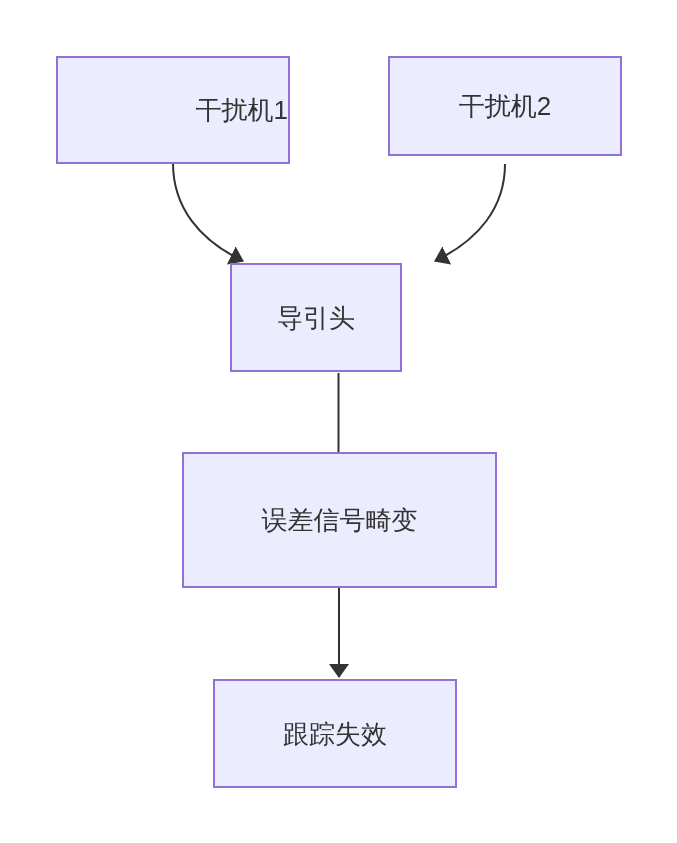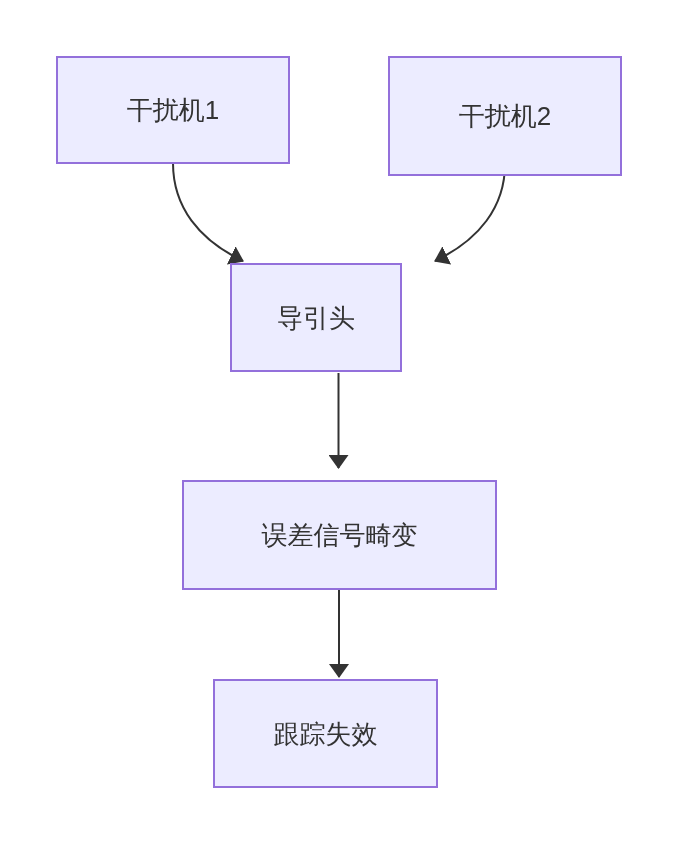--- a/index.html
+++ b/index.html
@@ -34,25 +34,25 @@
     border: 2px solid #9370DB;
     color: #333333;
     font-size: 26px;
     line-height: 1;
     display: flex;
     align-items: center;
     justify-content: center;
     text-align: center;
     white-space: nowrap;
   }
-  .node-jammer1          { left: 56px;  top: 56px;  width: 234px; height: 108px; }
-  .node-jammer2          { left: 388px; top: 56px;  width: 234px; height: 120px; }
+  .node-jammer1          { left: 56px;  top: 56px;  width: 234px; height: 108px; justify-content: flex-end; }
+  .node-jammer2          { left: 388px; top: 56px;  width: 234px; height: 100px; }
   .node-seeker           { left: 230px; top: 263px; width: 172px; height: 109px; }
-  .node-error-distortion { left: 182px; top: 480px; width: 315px; height: 110px; }
-  .node-tracking-failure { left: 213px; top: 679px; width: 225px; height: 109px; }
+  .node-error-distortion { left: 182px; top: 452px; width: 315px; height: 136px; }
+  .node-tracking-failure { left: 213px; top: 679px; width: 244px; height: 109px; }
 </style>
 </head>
 <body>
 
 <div class="canvas">
 
   <svg class="edges" viewBox="0 0 677 843" xmlns="http://www.w3.org/2000/svg">
     <defs>
       <marker id="arrowhead" viewBox="0 0 14 20" refX="13" refY="10" markerWidth="14" markerHeight="20" markerUnits="userSpaceOnUse" orient="auto">
         <path d="M0,0 L14,10 L0,20 Z" fill="#333333"></path>

